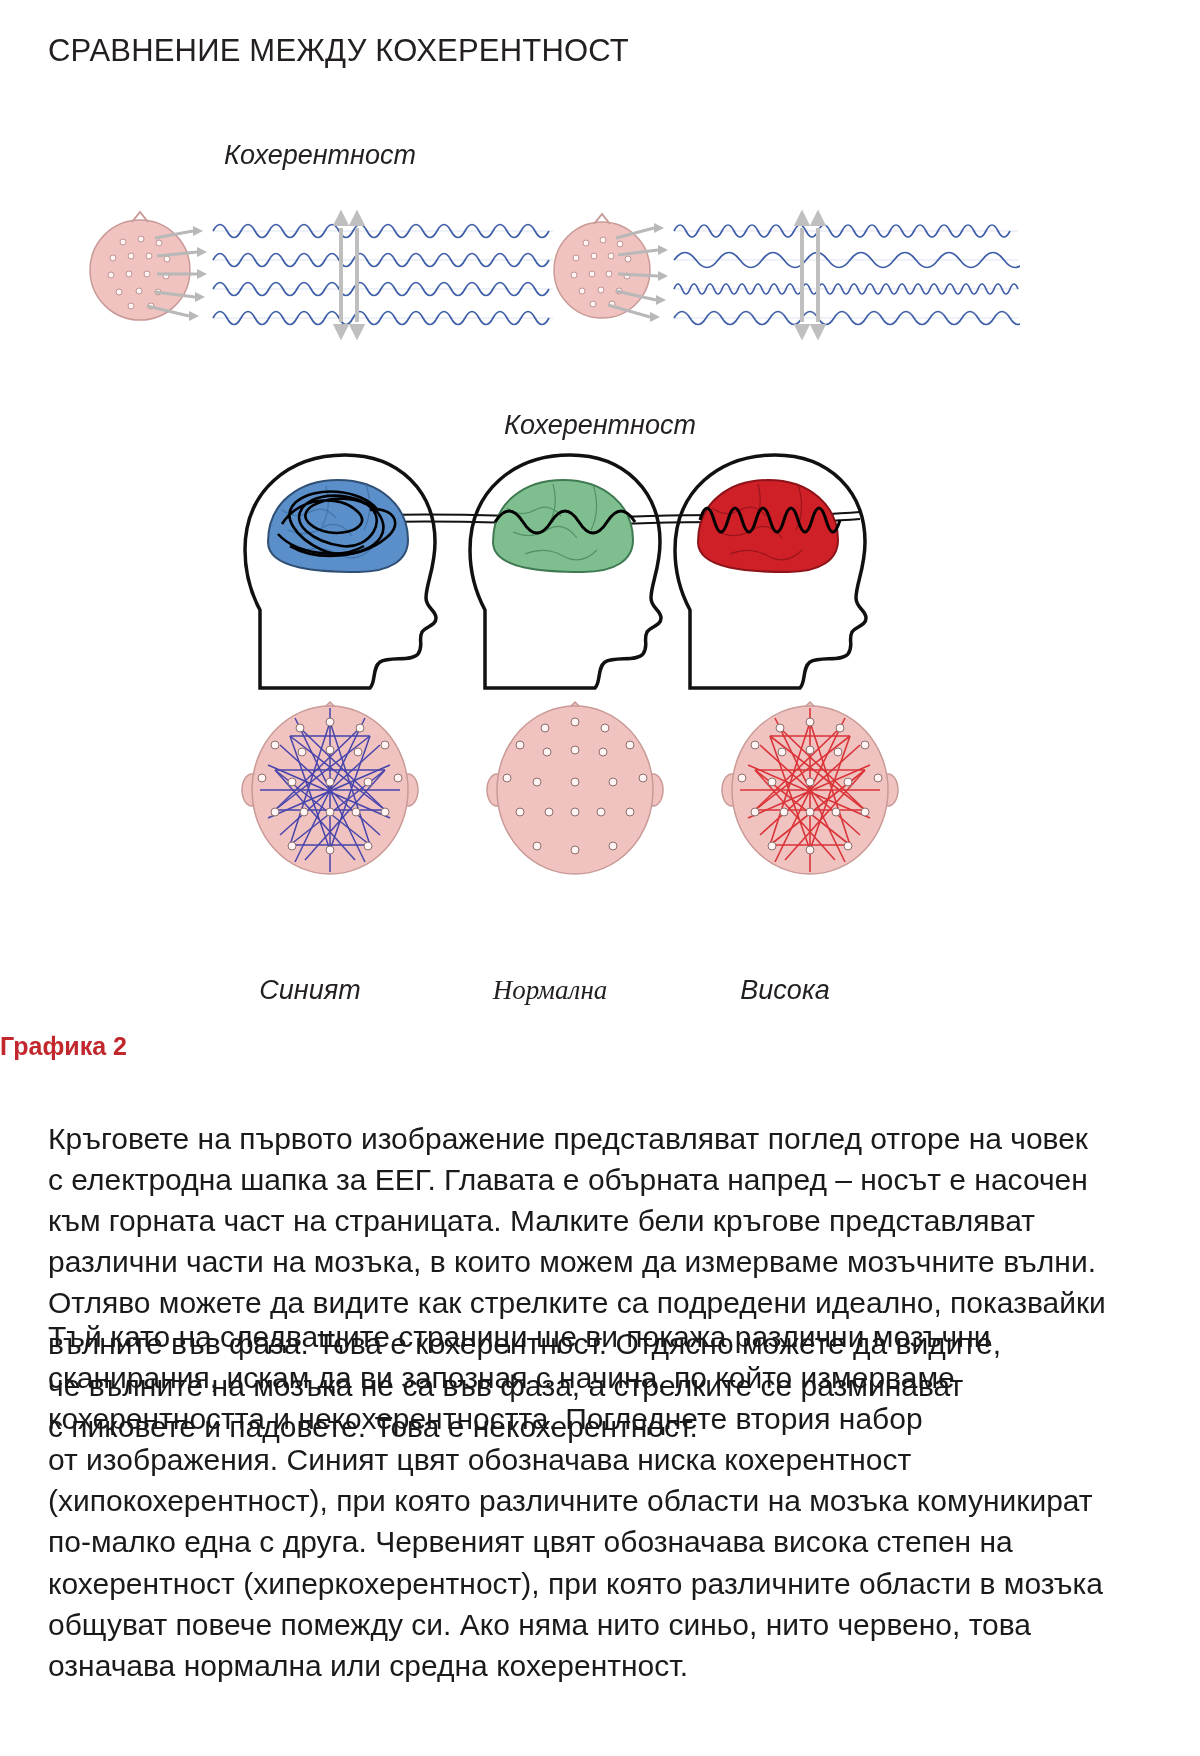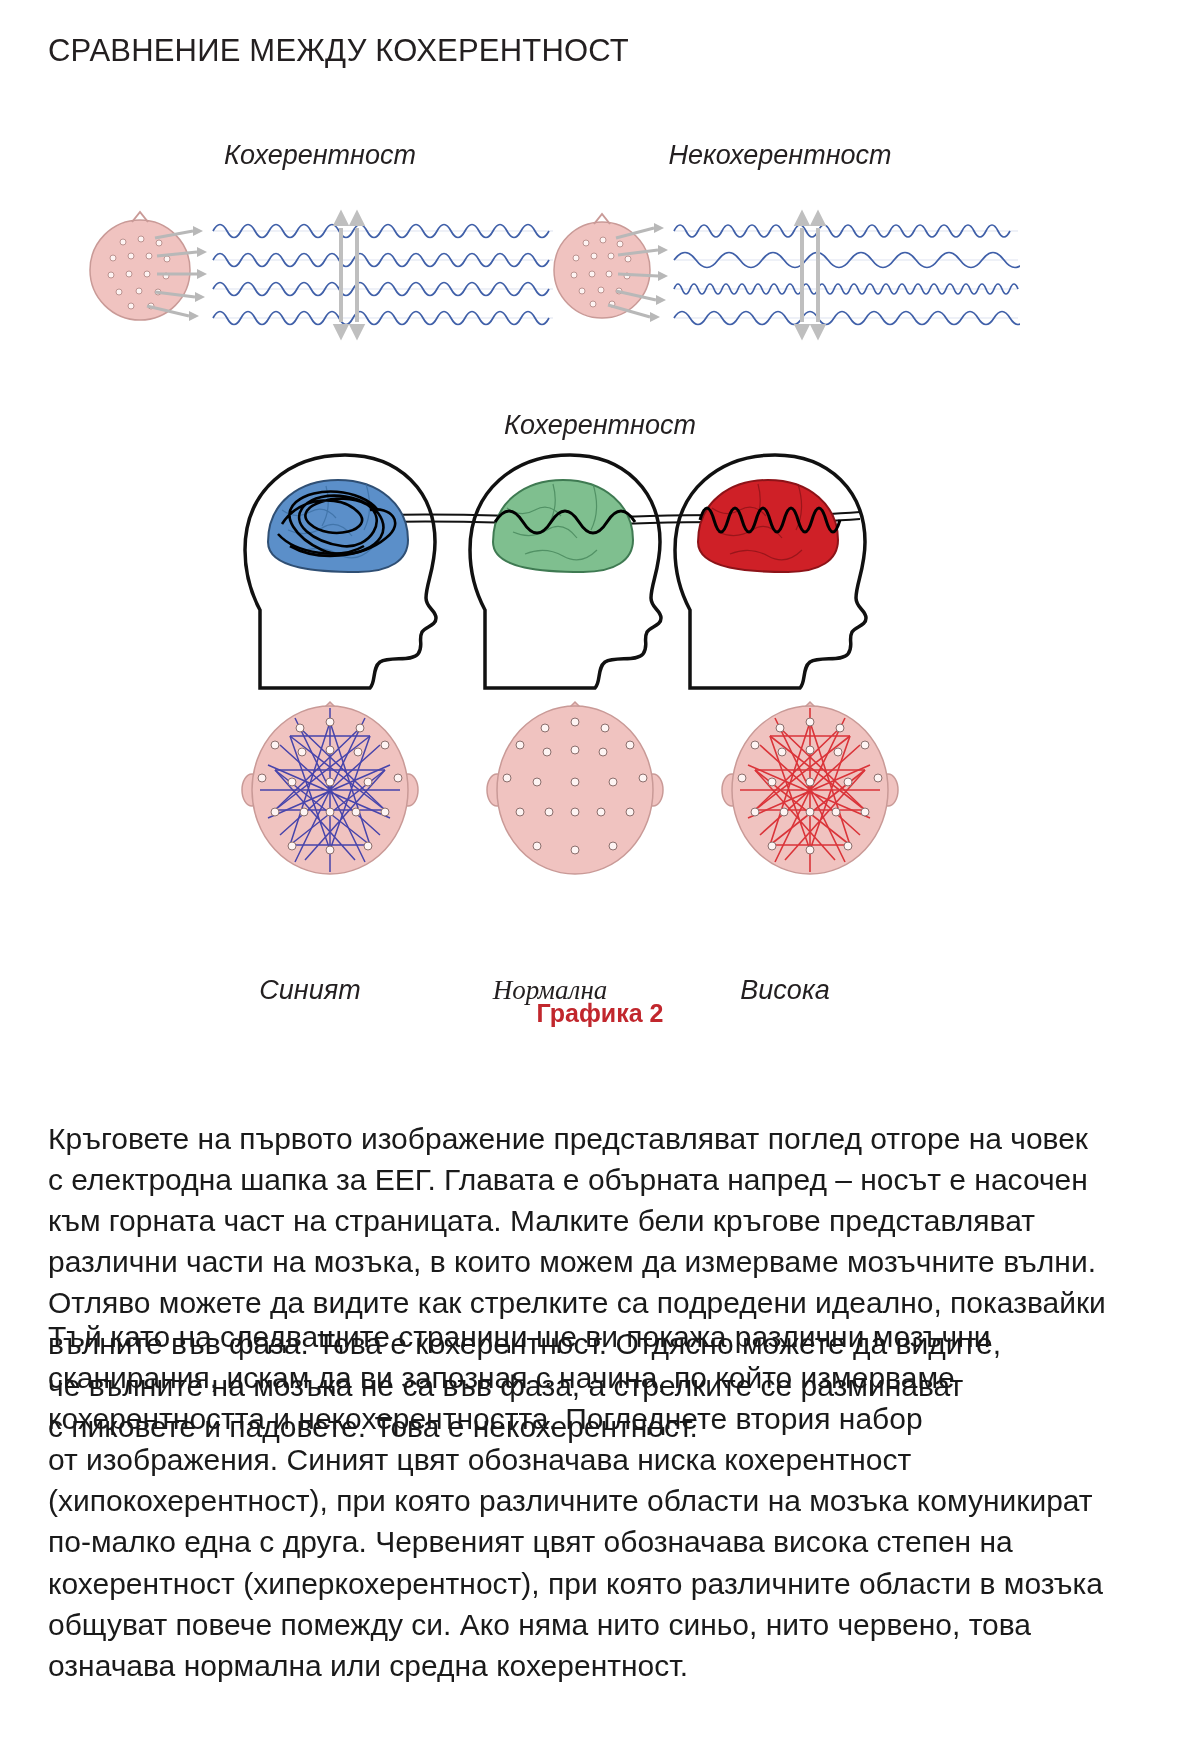--- a/index.html
+++ b/index.html
@@ -90,23 +90,22 @@
     top: 975px;
   }
   #topo-label-low { left: 200px; }
   #topo-label-normal { left: 440px; font-family: Liberation Serif, serif; }
   #topo-label-high { left: 675px; }
 
   
   #figure-caption {
     position: absolute;
     left: 0;
-    top: 999px;
+    top: 1032px;
     width: 1200px;
-    text-align: center;
     font-size: 25px;
     font-weight: bold;
     color: #c1272d;
   }
 
   
   .body-text {
     position: absolute;
     left: 48px;
     width: 1080px;
@@ -123,21 +122,20 @@
 </head>
 <body>
 
 <div class="page">
 
   <div class="title">
     <span class="title-line">СРАВНЕНИЕ МЕЖДУ КОХЕРЕНТНОСТ</span>
   </div>
 
   <div class="sec1-label" id="lbl-coherent">Кохерентност</div>
-  <div class="sec1-label" id="lbl-incoherent">Некохерентност</div>
 
   <div class="wave-panel" id="panel-coherent">
     <svg width="470" height="145" viewBox="0 0 470 145">
 
       <g>
         <circle cx="55" cy="72" r="50" fill="#f0c3c0" stroke="#c99a97" stroke-width="1.5"></circle>
 
         <path d="M47,24 L55,14 L63,24" fill="none" stroke="#c99a97" stroke-width="2"></path>
 
         <g fill="#fdf4f3" stroke="#b58b88" stroke-width="0.9">

